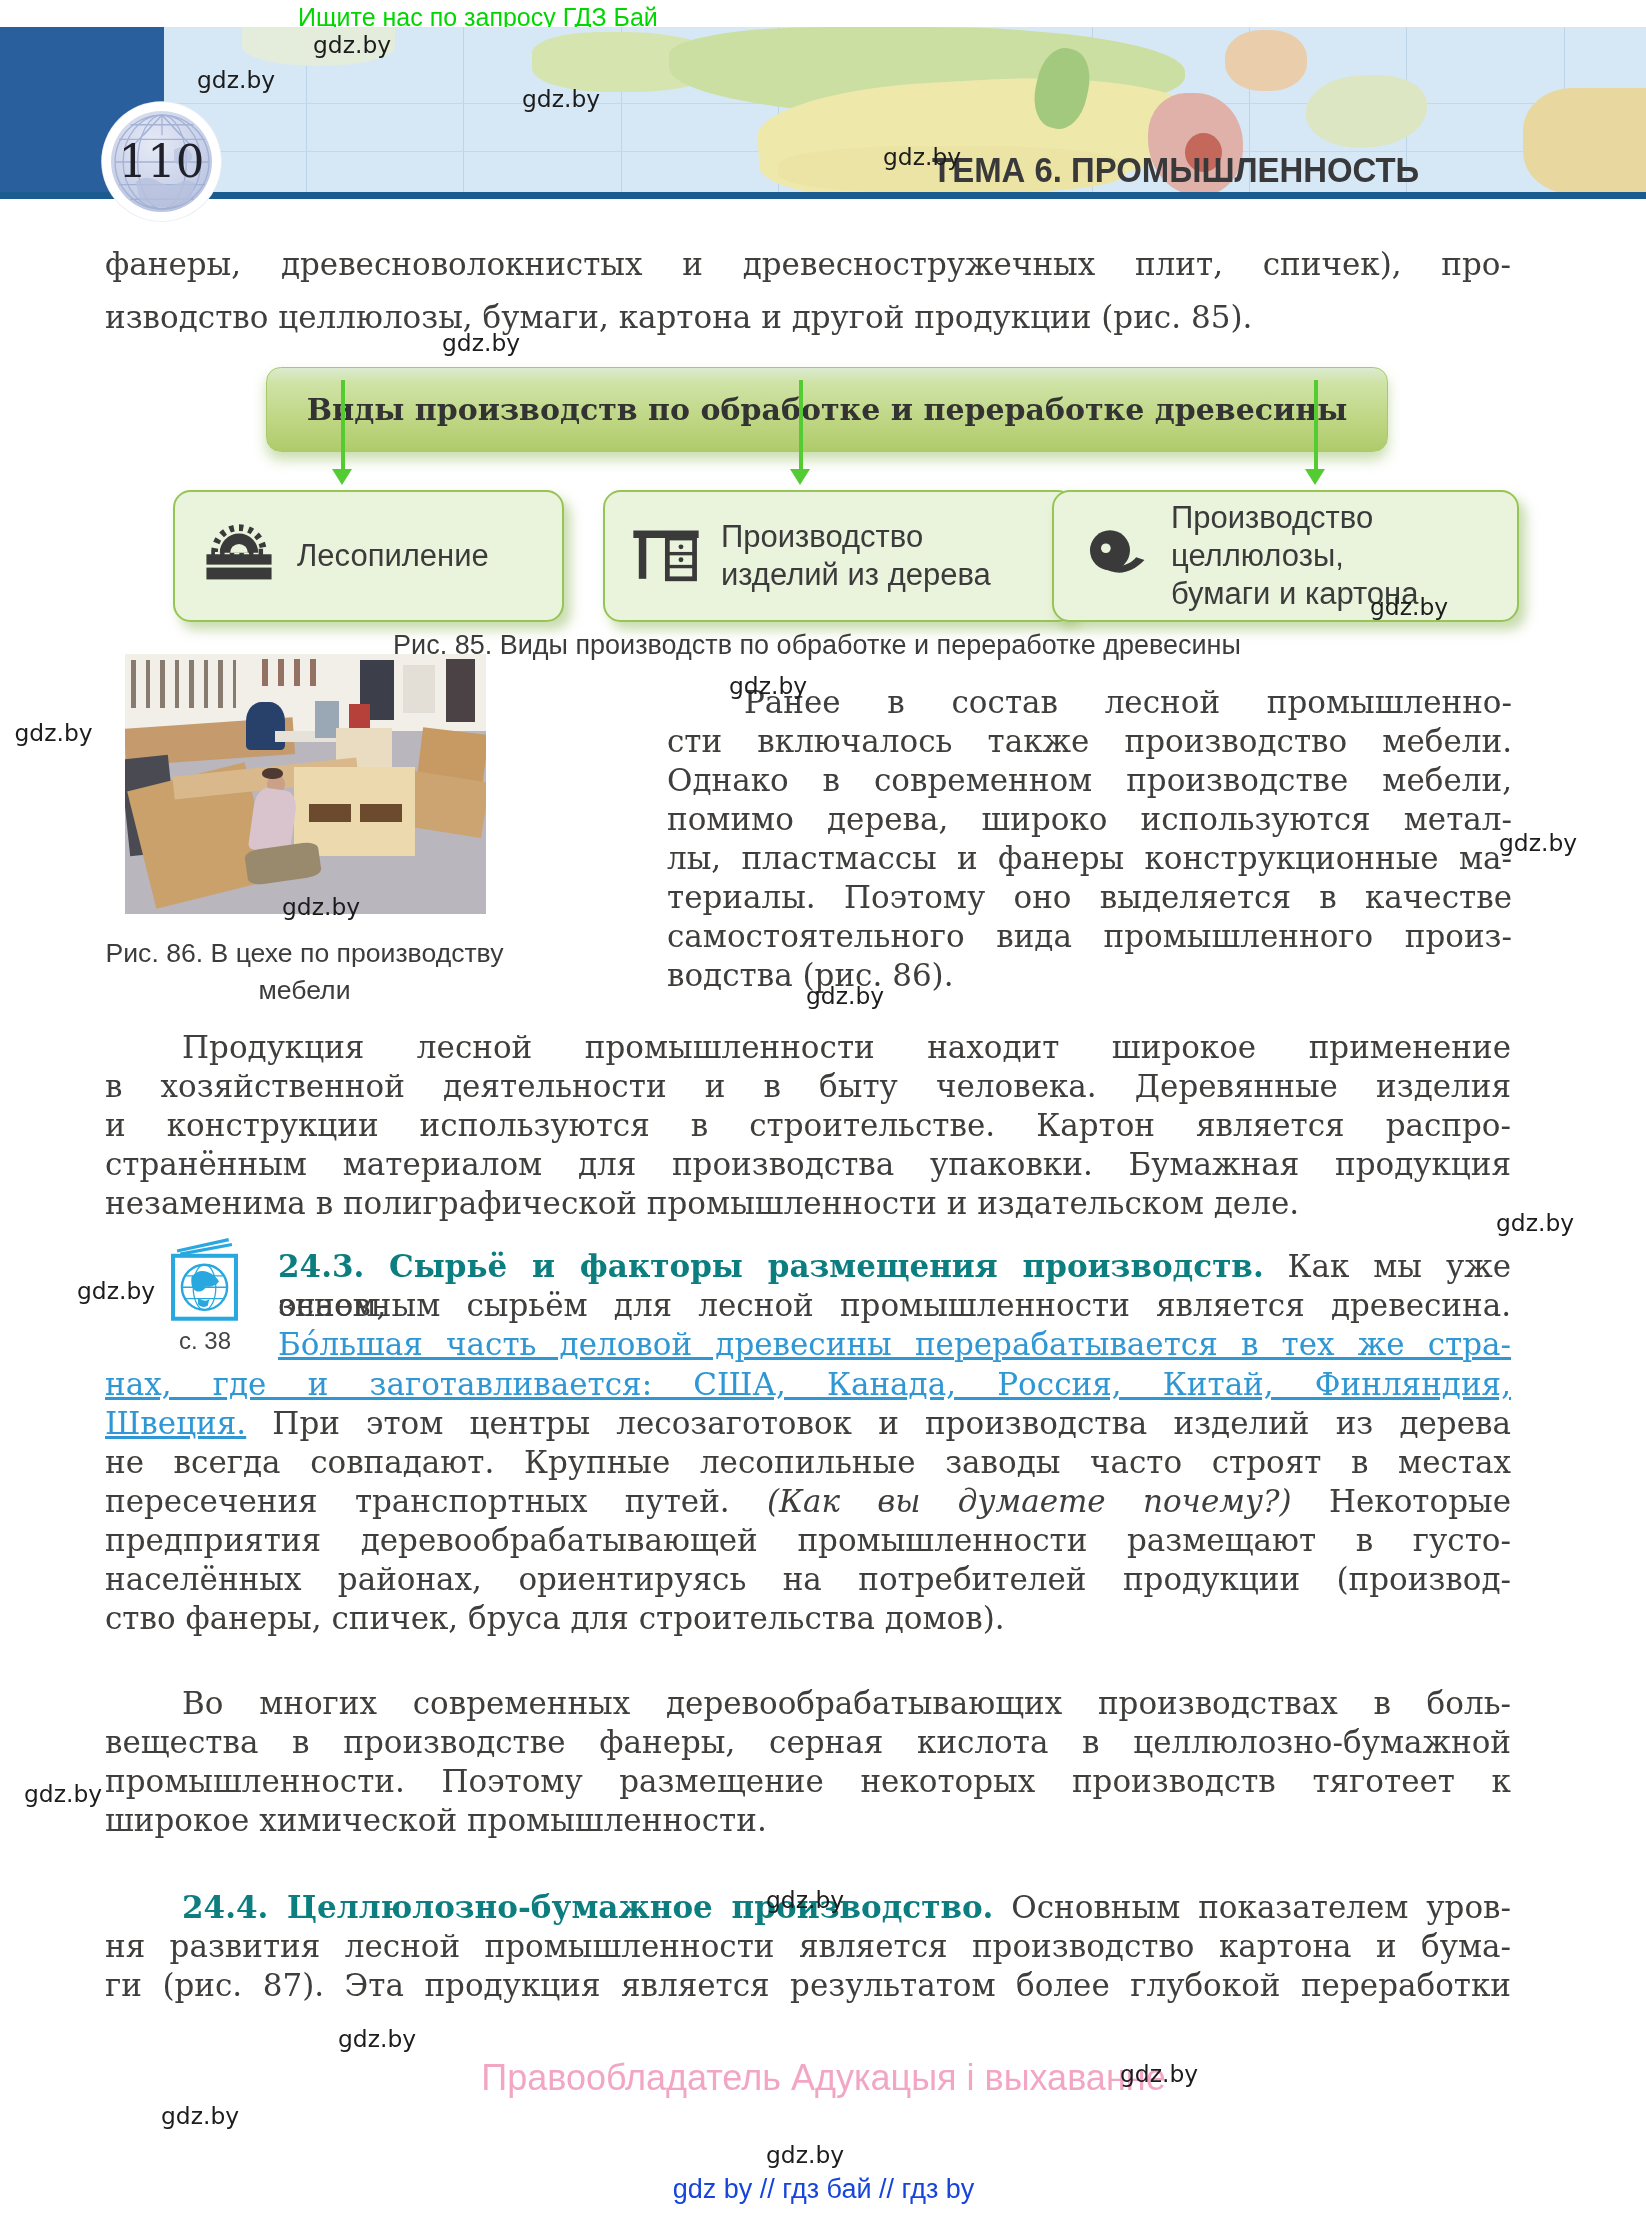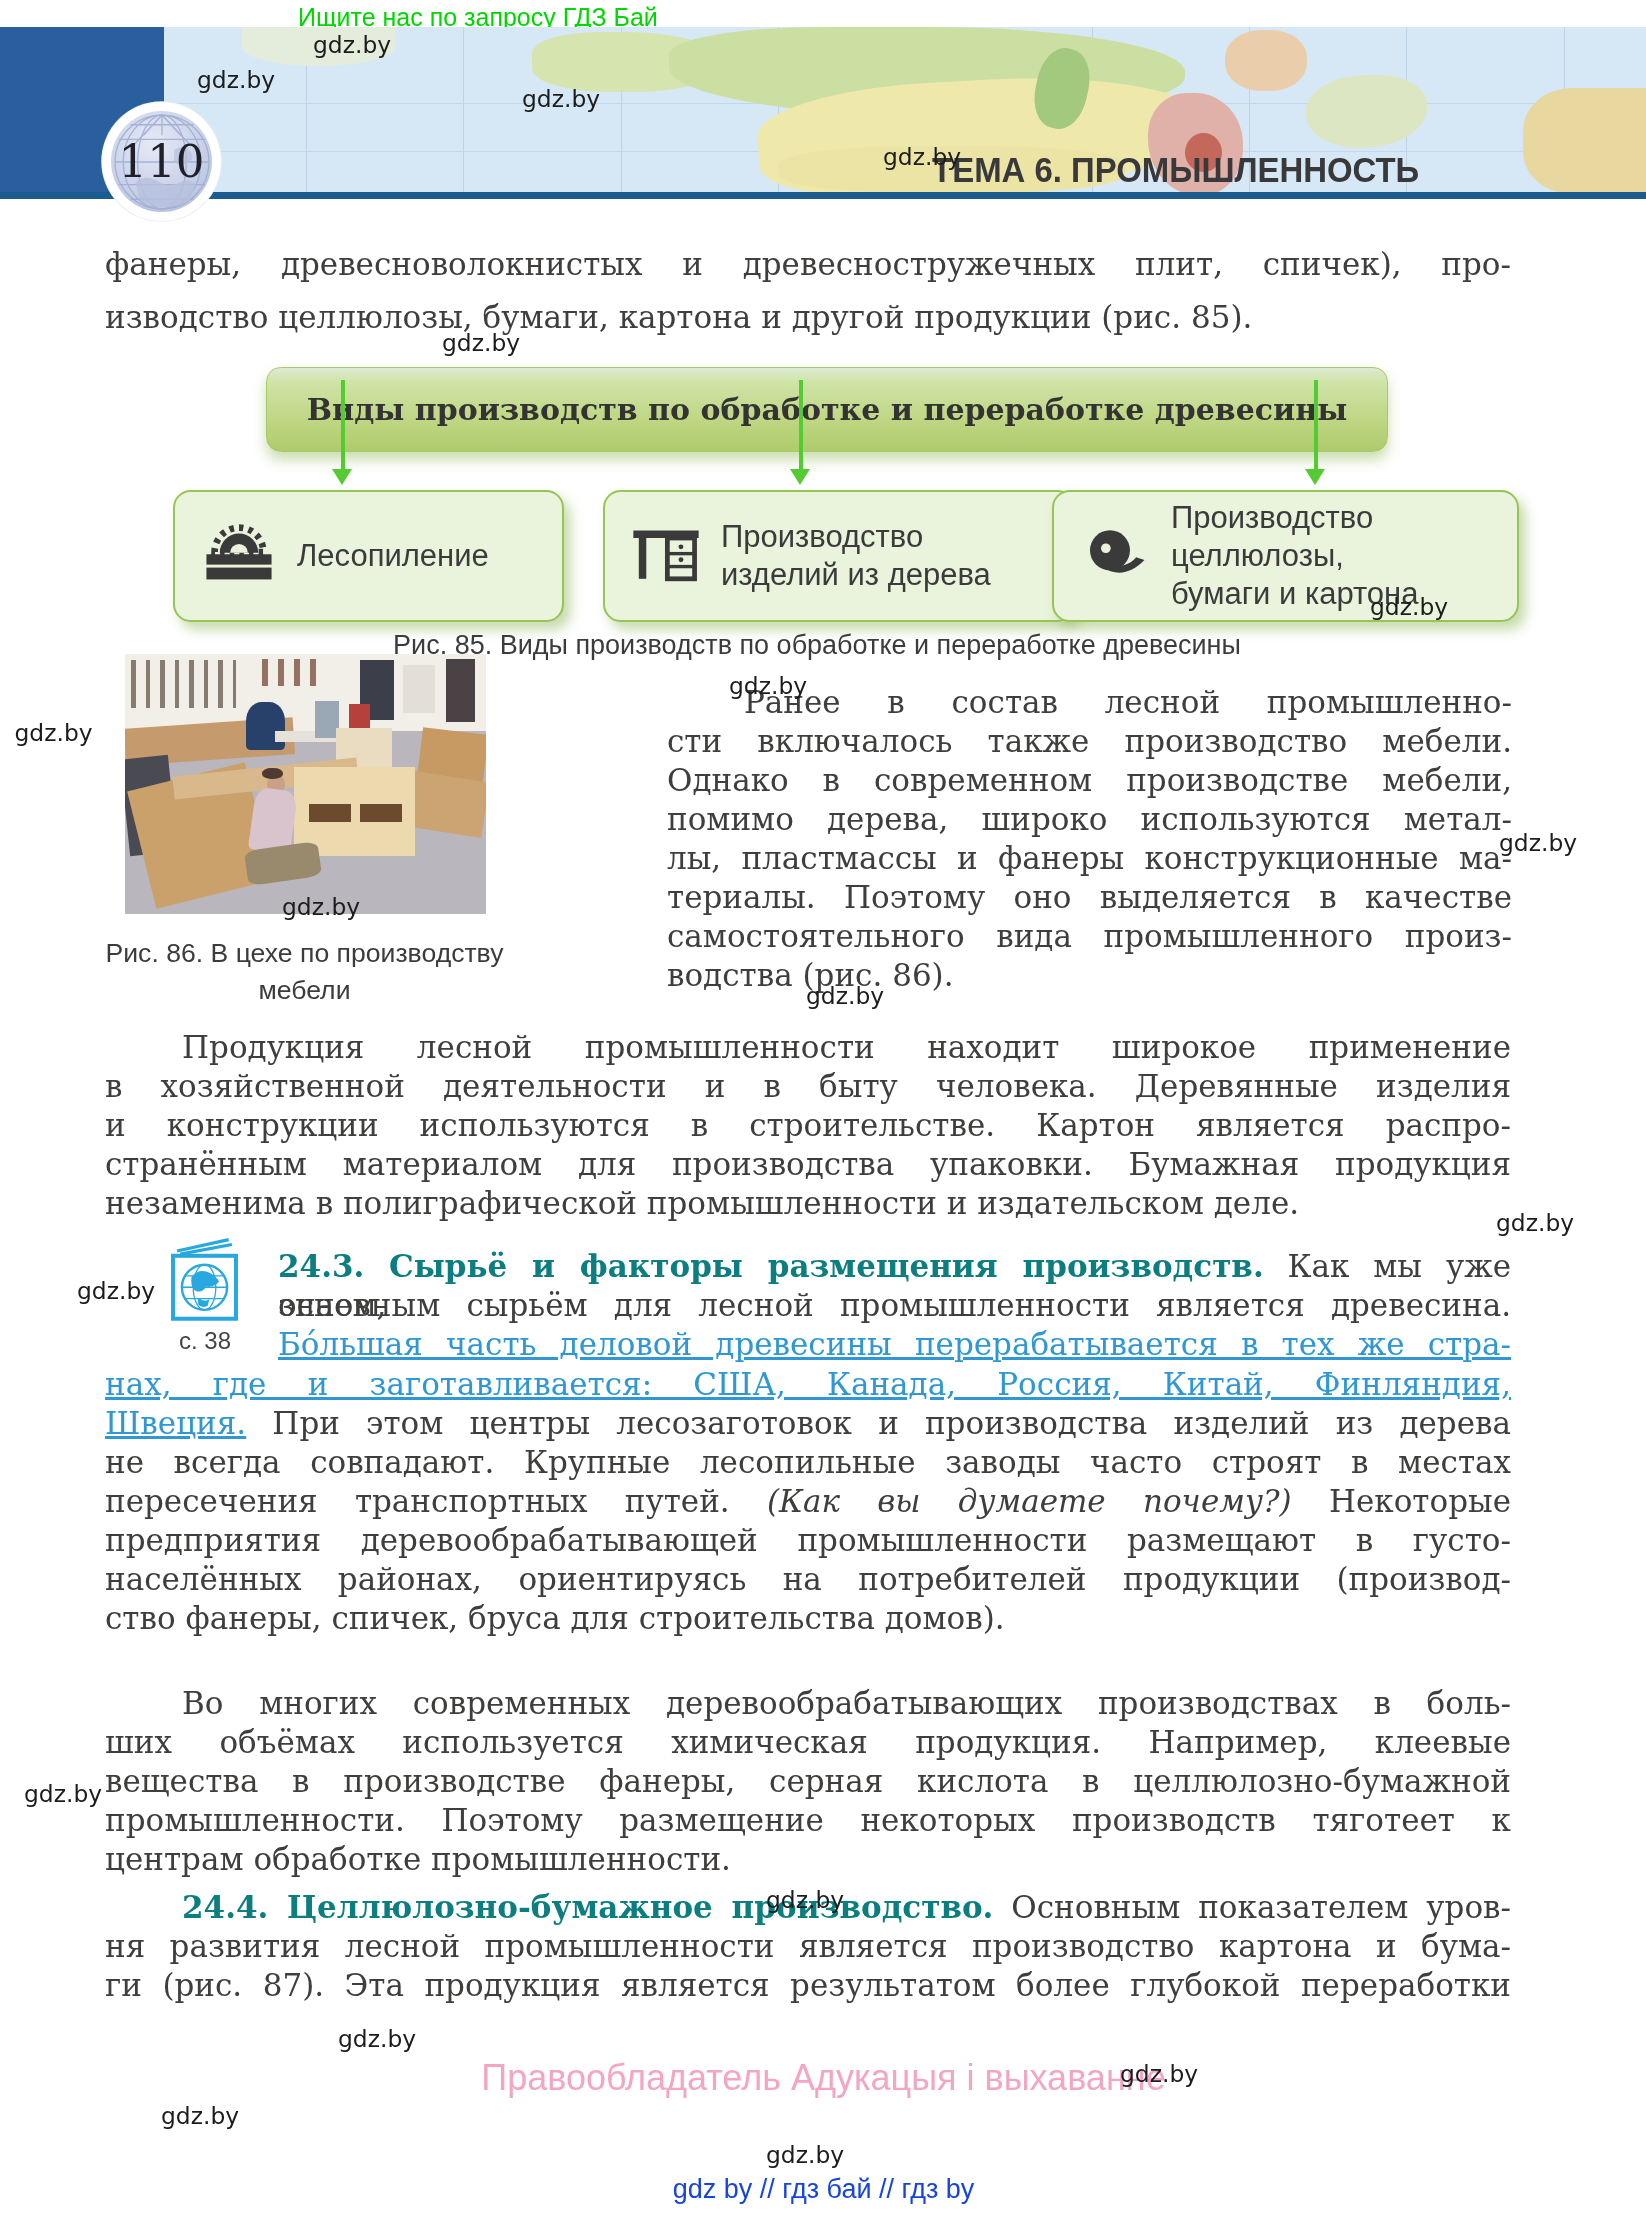--- a/index.html
+++ b/index.html
@@ -241,24 +241,23 @@
     <div class="line">
       <span>пересечения транспортных путей. </span><span class="it">(Как вы думаете почему?)</span><span> Некоторые</span>
     </div>
     <div class="line">предприятия деревообрабатывающей промышленности размещают в густо-</div>
     <div class="line">населённых районах, ориентируясь на потребителей продукции (производ-</div>
     <div class="line left">ство фанеры, спичек, бруса для строительства домов).</div>
   </div>
 
   <div class="abs" style="left:105px;top:1684px;width:1406px;">
     <div class="line ind">Во многих современных деревообрабатывающих производствах в боль-</div>
-    <div class="line">ших объёмах используется химическая продукция. Например, клеевые</div>
     <div class="line">вещества в производстве фанеры, серная кислота в целлюлозно-бумажной</div>
     <div class="line">промышленности. Поэтому размещение некоторых производств тяготеет к</div>
-    <div class="line left">центрам обработке промышленности.</div>
+    <div class="line left">широкое химической промышленности.</div>
   </div>
 
   <div class="abs" style="left:105px;top:1888px;width:1406px;">
     <div class="line ind">
       <span class="teal">24.4. Целлюлозно-бумажное производство.</span><span> Основным показателем уров-</span>
     </div>
     <div class="line">ня развития лесной промышленности является производство картона и бума-</div>
     <div class="line">ги (рис. 87). Эта продукция является результатом более глубокой переработки</div>
   </div>
 

